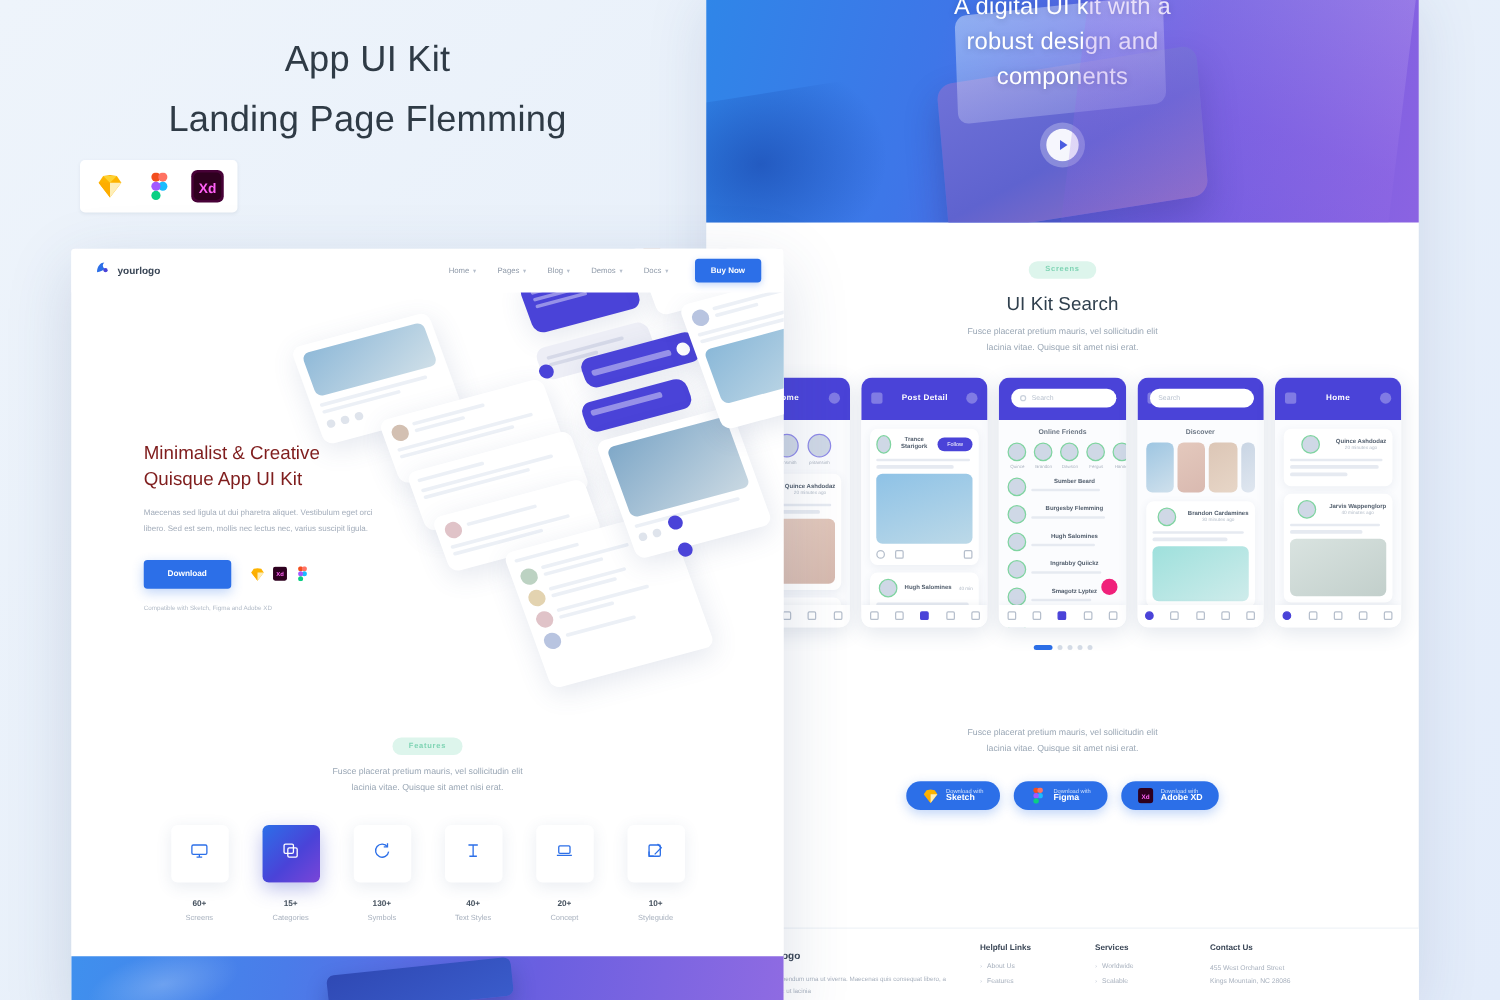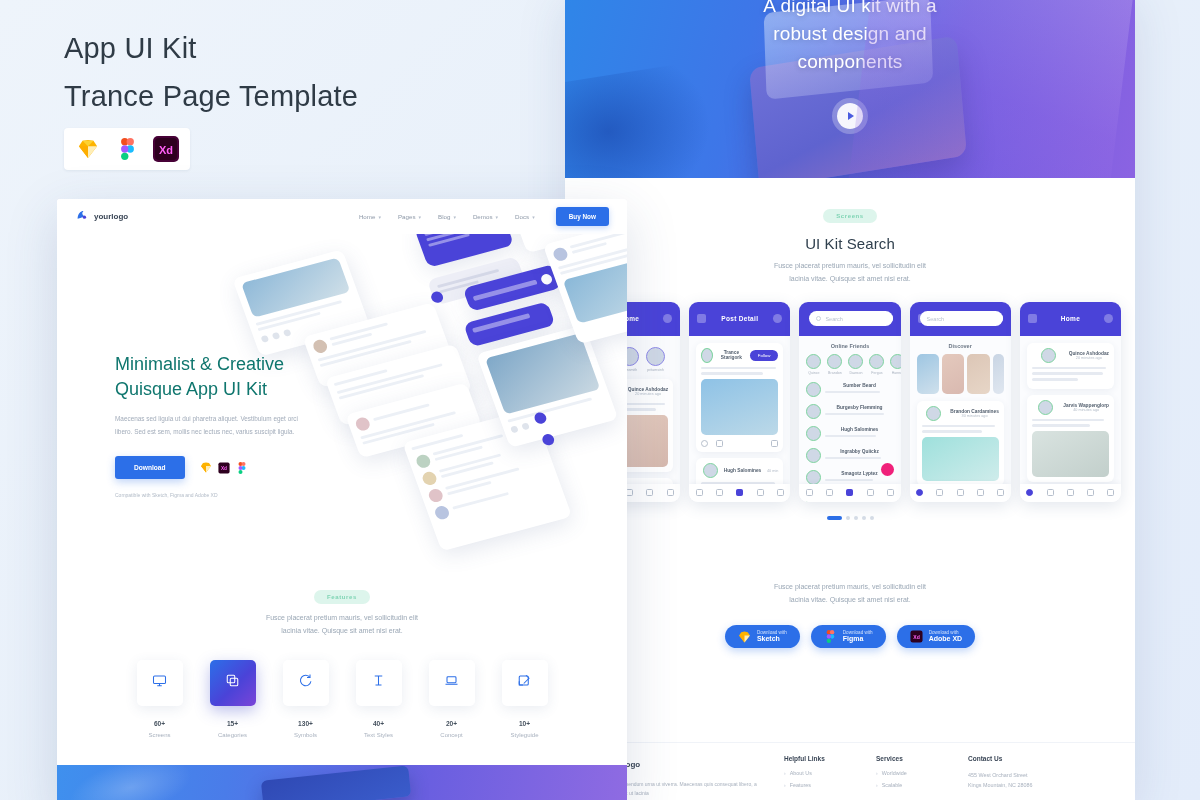--- a/index.html
+++ b/index.html
@@ -11,21 +11,21 @@
     background: #eef3fa;
   }
   #stage {
     position: relative;
     width: 1200px; height: 800px;
     background: linear-gradient(135deg, #eef4fb 0%, #e8f0fa 45%, #e3ecfa 100%);
     overflow: hidden;
   }
 
   
-  .promo { position: absolute; left: 64px; top: 34px; width: 460px; }
+  .promo { position: absolute; left: 64px; top: 34px; width: 460px; text-align: center; }
   .promo-l1 {
     font-size: 29px; color: #2f3b46; font-weight: 400;
     letter-spacing: .2px; line-height: 1.0; margin-bottom: 19px;
   }
   .promo-l2 {
     font-size: 29px; color: #2f3b46; font-weight: 400;
     letter-spacing: .2px; line-height: 1.0;
   }
   .promo-logos {
     margin-top: 17px; display: flex; align-items: center; gap: 9px;
@@ -219,21 +219,21 @@
   .lp-mi { font-size: 6.2px; color: #8e99a8; display: flex; align-items: center; gap: 3px; }
   .lp-caret { font-size: 5px; color: #b6bfcc; }
   .lp-buy {
     background: #2c6fe8; color: #fff; font-size: 6.4px; font-weight: 700;
     padding: 6px 13px; border-radius: 3px; margin-left: 4px;
     box-shadow: 0 2px 6px rgba(44,111,232,.28);
   }
 
   .lp-hero { position: relative; height: 345px; }
   .lp-hero-copy { position: absolute; left: 58px; top: 118px; width: 200px; z-index: 4; }
-  .lp-h1 { font-size: 18px; color: #0f766e; line-height: 1.4; font-weight: 400; }
+  .lp-h1 { font-size: 15px; color: #7f1d1d; line-height: 1.4; font-weight: 400; }
   .lp-p { font-size: 6.4px; color: #a2acba; line-height: 2.0; margin-top: 11px; }
   .lp-cta-row { display: flex; align-items: center; gap: 15px; margin-top: 17px; }
   .lp-dl {
     background: #2c6fe8; color: #fff; font-size: 6.6px; font-weight: 700;
     padding: 8px 19px; border-radius: 3px;
     box-shadow: 0 3px 9px rgba(44,111,232,.30);
   }
   .lp-tools { display: flex; gap: 6px; align-items: center; }
   .lp-tool { width: 12px; height: 12px; display:flex; align-items:center; justify-content:center; }
   .lp-compat { font-size: 5px; color: #b2bbc7; margin-top: 13px; }
@@ -300,21 +300,21 @@
     transform: rotate(-14deg);
   }
 </style>
 </head>
 <body>
 
 <div id="stage">
 
   <div class="promo">
     <div class="promo-l1">App UI Kit</div>
-    <div class="promo-l2">Trance Page Template</div>
+    <div class="promo-l2">Landing Page Flemming</div>
     <div class="promo-logos">
       <span class="plogo">
         <svg width="22" height="20" viewBox="0 0 24 22">
             <path d="M6 2 L12 1 L18 2 L22 8 L12 21 L2 8 Z" fill="#FDB300"></path>
             <path d="M6 2 L12 8 L18 2 Z" fill="#FDD231"></path>
             <path d="M2 8 L12 8 L12 21 Z" fill="#FDAD00"></path>
             <path d="M22 8 L12 8 L12 21 Z" fill="#FEEEB7"></path>
           </svg>
       </span>
       <span class="plogo">

